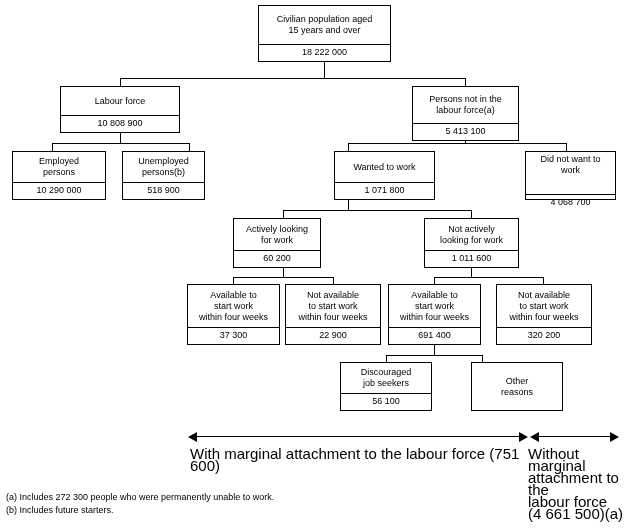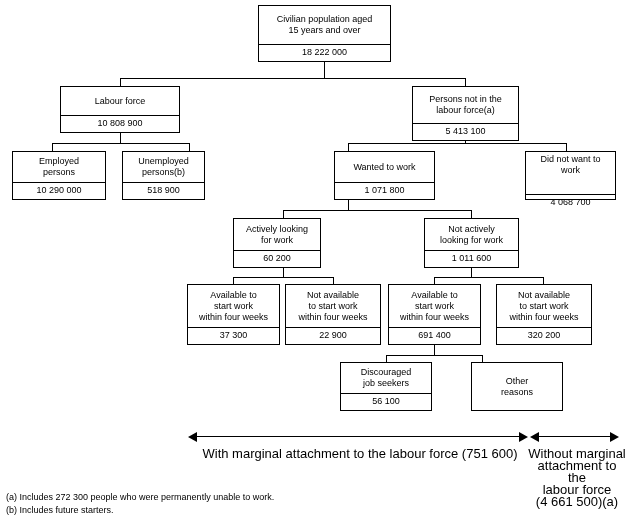--- a/index.html
+++ b/index.html
@@ -64,23 +64,22 @@
     width: 0;
     height: 0;
     border-top: 5px solid transparent;
     border-bottom: 5px solid transparent;
   }
   .arrowhead.left { border-right: 9px solid #000000; }
   .arrowhead.right { border-left: 9px solid #000000; }
 
   .caption {
     position: absolute;
-    font-size: 13px;
+    font-size: 15px;
     line-height: 12px;
-    text-align: center;
     color: #000000;
   }
   .footnote {
     position: absolute;
     font-size: 9px;
     line-height: 13px;
     color: #000000;
     white-space: pre-line;
   }
 </style>

